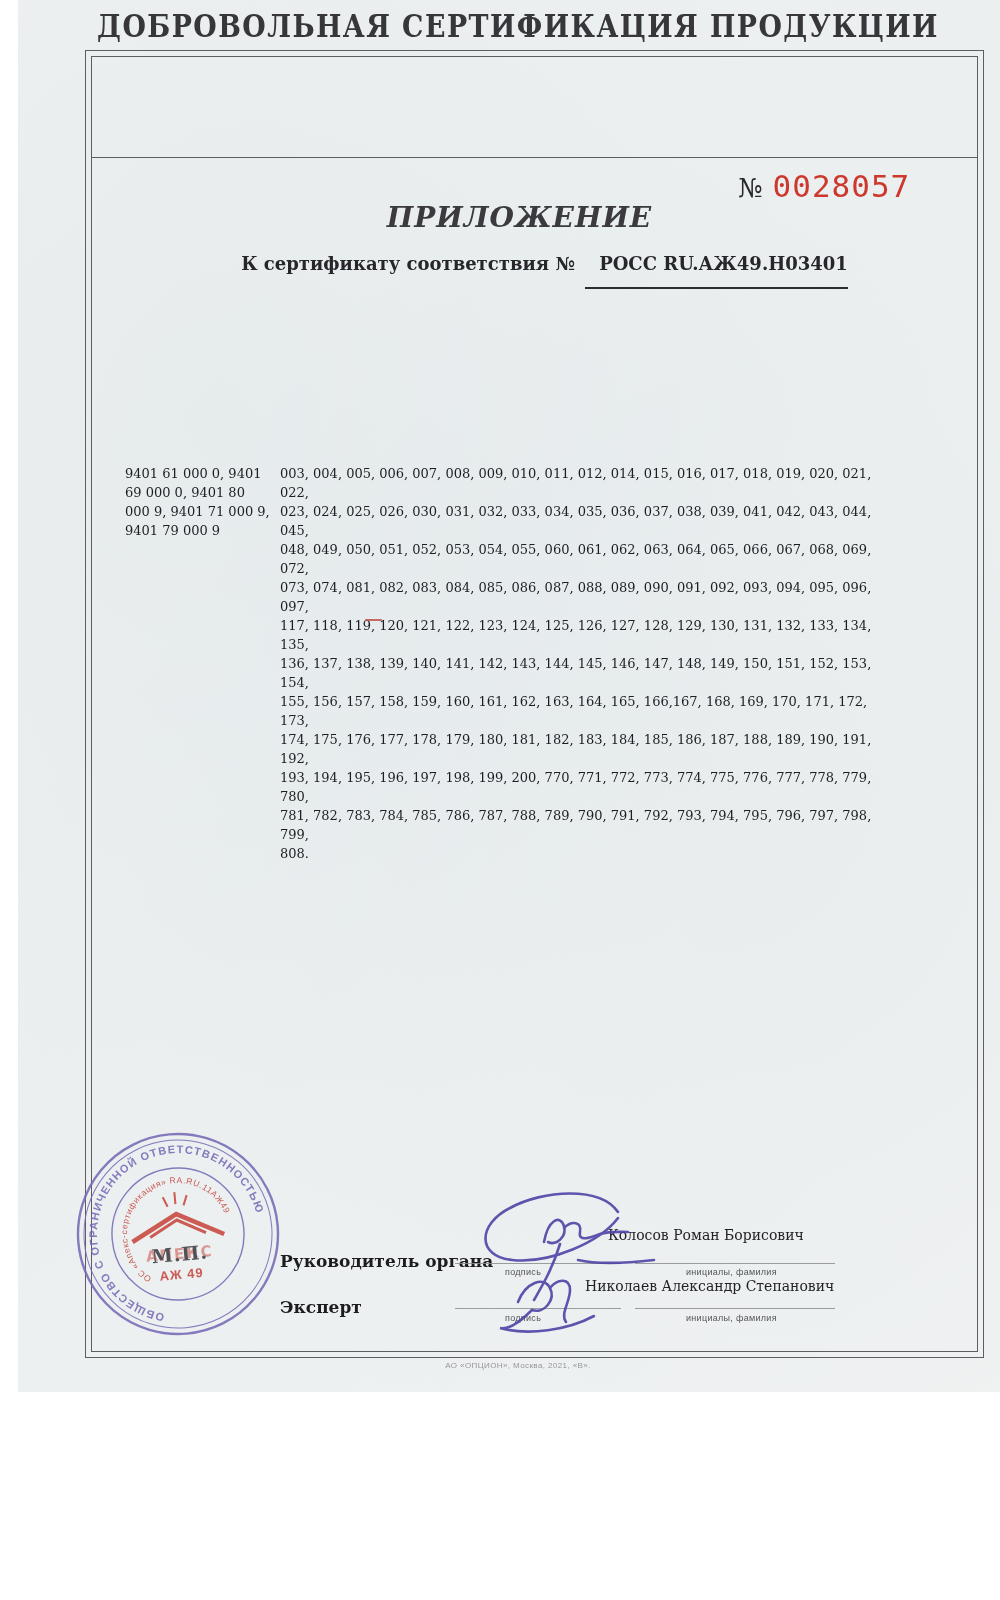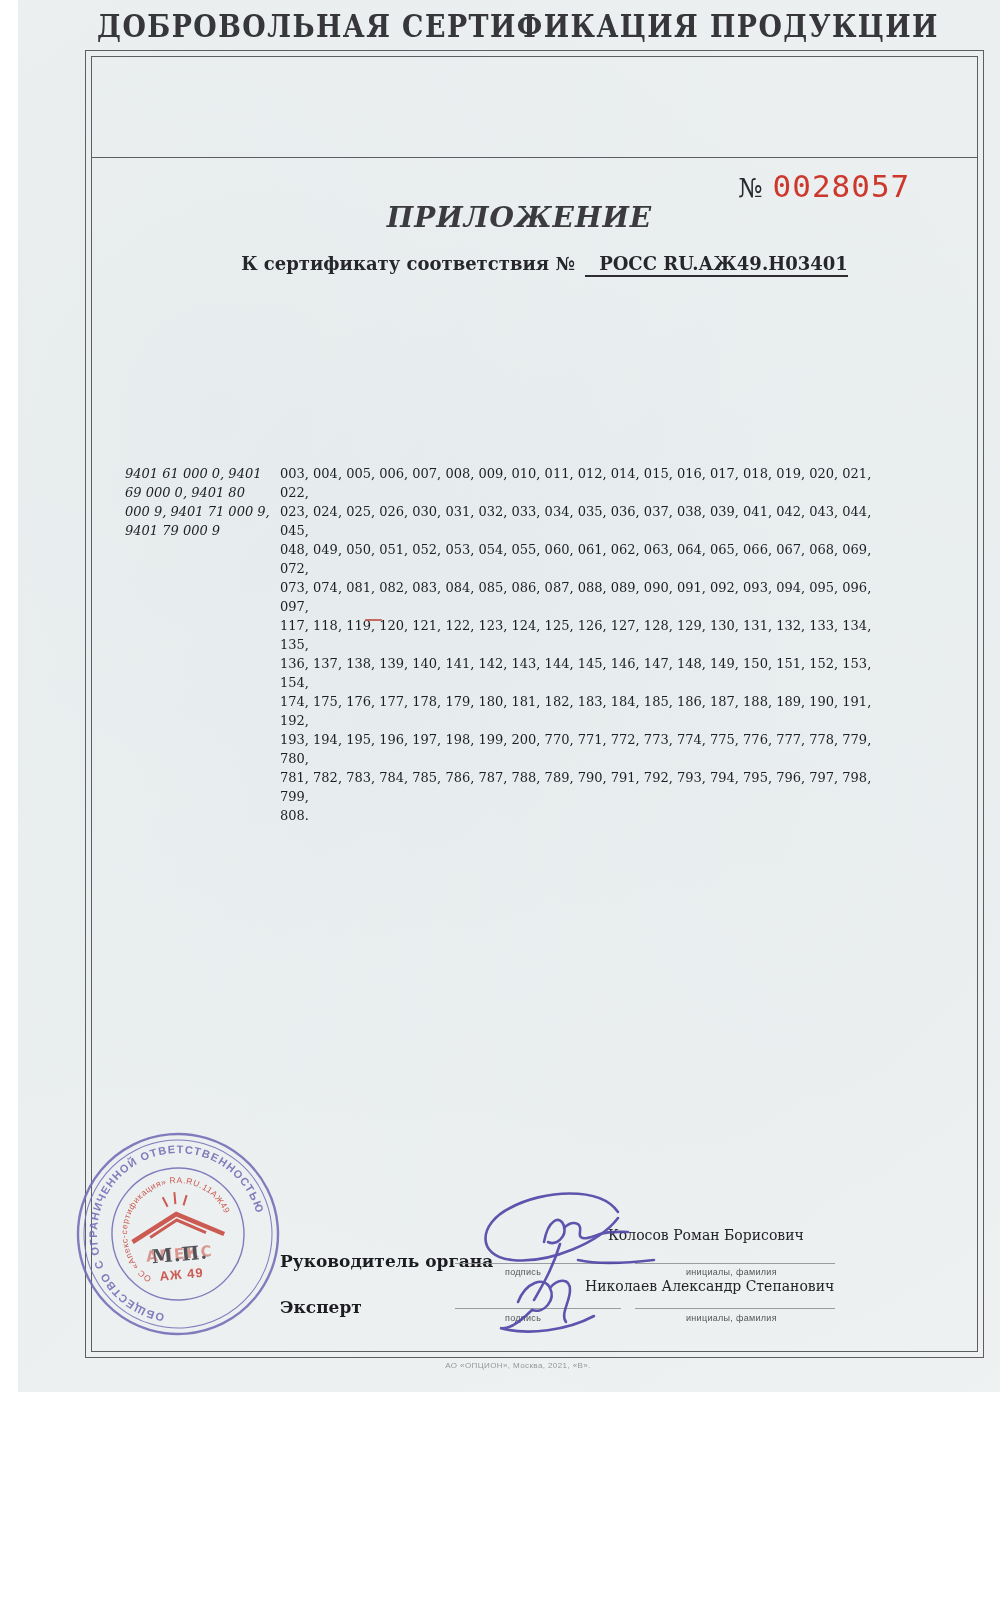--- a/index.html
+++ b/index.html
@@ -24,24 +24,24 @@
 
   .serial-row{position:absolute;left:720px;top:168px;display:flex;align-items:baseline;}
   .serial-label{font-family:"DejaVu Serif", serif;font-size:26px;color:#2a2a2e;margin-right:10px;}
   .serial-value{font-family:"DejaVu Sans Mono", monospace;font-size:31px;letter-spacing:1px;color:#cd372c;}
 
   .doc-title{position:absolute;left:52px;width:899px;top:201px;text-align:center;
     font-family:"DejaVu Serif", serif;font-weight:bold;font-size:28px;letter-spacing:1px;color:#3a3a3f;font-style:italic;}
 
   .cert-line{position:absolute;left:77px;width:899px;top:253px;text-align:center;
     font-family:"DejaVu Serif", serif;font-weight:bold;font-size:18px;color:#26262b;}
-  .cert-no{border-bottom:2px solid #2c2c31;padding-left:14px;padding-bottom:1px;margin-left:4px;}
+  .cert-no{border-bottom:2px solid #2c2c31;padding-left:14px;padding-bottom:13px;margin-left:4px;}
 
   .codes-wrap{position:absolute;left:107px;top:464px;display:flex;}
-  .codes-left{width:155px;font-size:13px;line-height:19px;color:#1e1e22;font-style:italic;}
+  .codes-left{width:155px;font-size:13px;line-height:19px;color:#1e1e22;}
   .codes-right{width:620px;font-size:13px;line-height:19px;color:#1e1e22;}
   .red-underline{position:absolute;left:347px;top:619px;width:17px;height:2px;background:#c0524b;opacity:.85;border-radius:1px;}
 
   
   .role{position:absolute;left:262px;font-family:"DejaVu Serif", serif;font-weight:bold;font-size:17px;color:#1d1d21;}
   .sigline{position:absolute;height:1px;background:#8d8d90;opacity:.85;}
   .tinycap{position:absolute;font-family:"Liberation Sans", sans-serif;font-size:9px;color:#55555a;letter-spacing:.3px;}
   .person{position:absolute;font-family:"DejaVu Serif", serif;font-size:14px;color:#222226;}
 
   .fineprint{position:absolute;left:0;width:1000px;top:1361px;text-align:center;
@@ -87,20 +87,21 @@
           <div>000 9, 9401 71 000 9,</div>
           <div>9401 79 000 9</div>
         </div>
       <div class="codes-right">
           <div>003, 004, 005, 006, 007, 008, 009, 010, 011, 012, 014, 015, 016, 017, 018, 019, 020, 021, 022,</div>
           <div>023, 024, 025, 026, 030, 031, 032, 033, 034, 035, 036, 037, 038, 039, 041, 042, 043, 044, 045,</div>
           <div>048, 049, 050, 051, 052, 053, 054, 055, 060, 061, 062, 063, 064, 065, 066, 067, 068, 069, 072,</div>
           <div>073, 074, 081, 082, 083, 084, 085, 086, 087, 088, 089, 090, 091, 092, 093, 094, 095, 096, 097,</div>
           <div>117, 118, 119, 120, 121, 122, 123, 124, 125, 126, 127, 128, 129, 130, 131, 132, 133, 134, 135,</div>
           <div>136, 137, 138, 139, 140, 141, 142, 143, 144, 145, 146, 147, 148, 149, 150, 151, 152, 153, 154,</div>
+          <div>155, 156, 157, 158, 159, 160, 161, 162, 163, 164, 165, 166,167, 168, 169, 170, 171, 172, 173,</div>
           <div>174, 175, 176, 177, 178, 179, 180, 181, 182, 183, 184, 185, 186, 187, 188, 189, 190, 191, 192,</div>
           <div>193, 194, 195, 196, 197, 198, 199, 200, 770, 771, 772, 773, 774, 775, 776, 777, 778, 779, 780,</div>
           <div>781, 782, 783, 784, 785, 786, 787, 788, 789, 790, 791, 792, 793, 794, 795, 796, 797, 798, 799,</div>
           <div>808.</div>
         </div>
     </div>
     <div class="red-underline"></div>
 
     <div class="role" style="top:1251px;">Руководитель органа</div>
     <div class="role" style="top:1297px;">Эксперт</div>

